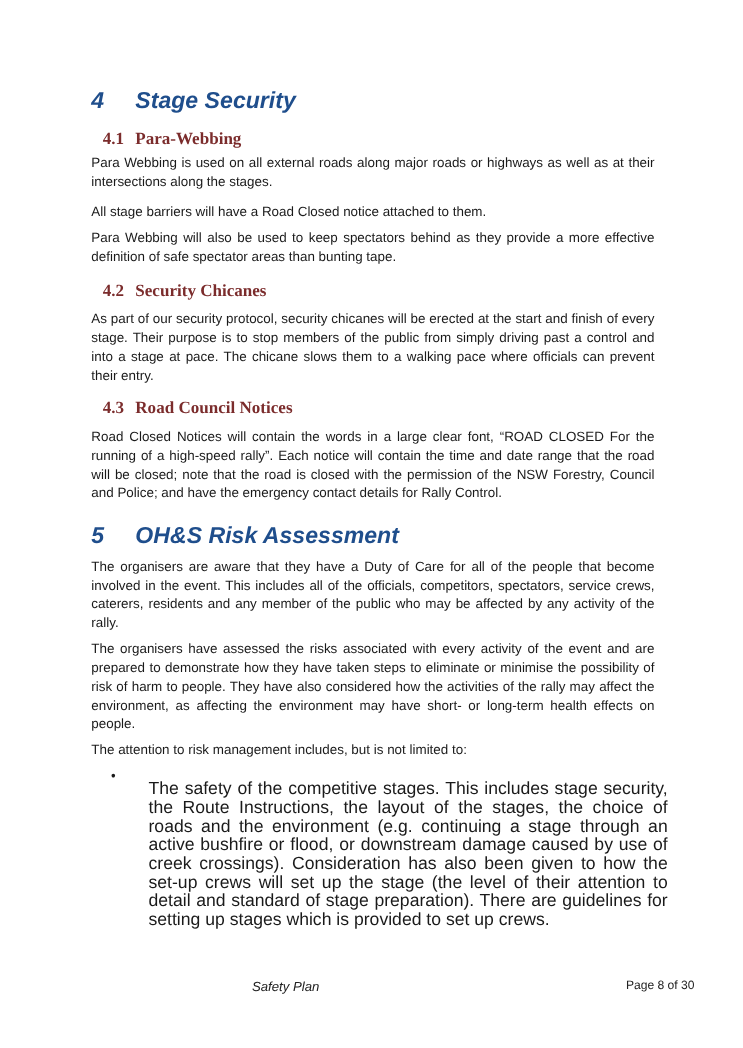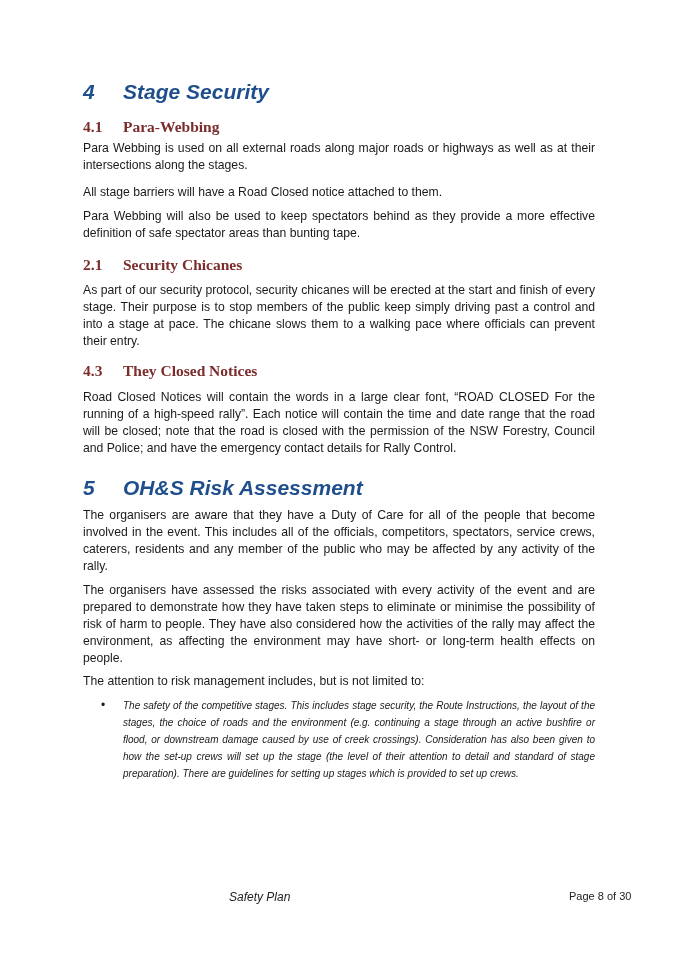--- a/index.html
+++ b/index.html
@@ -4,27 +4,27 @@
 <style>
   html, body { margin: 0; padding: 0; background: #ffffff; }
   body { width: 675px; height: 953px; position: relative; overflow: hidden;
          font-family: "Liberation Sans", sans-serif; color: #1a1a1a; }
   .page { position: absolute; left: 83px; top: 0; width: 512px; }
   .h1 { position: absolute; left: 0; font-family: "Liberation Sans", sans-serif; font-weight: bold;
         font-size: 21px; color: #1f4e8c; white-space: nowrap; font-style: italic; }
   .h1 .num { display: inline-block; width: 40px; }
   .h2 { position: absolute; left: 0; font-family: "Liberation Serif", serif; font-weight: bold;
         font-size: 15.5px; color: #7b2c2c; white-space: nowrap; }
-  .h2 .num { display: inline-block; width: 40px; }
+  .h2 .num { display: inline-block; width: 40px; text-align: center; }
   .p { position: absolute; left: 0; width: 512px; font-size: 12.2px; line-height: 17px;
        text-align: justify; margin: 0; }
   .bullet { position: absolute; left: 0; width: 512px; }
   .bullet .dot { position: absolute; left: 18px; top: 0; font-size: 12px; line-height: 17px; }
-  .bullet .btext { position: absolute; left: 40px; width: 472px; font-size: 10px; line-height: 17px;
-                   text-align: justify; margin: 0; font-style: italic; }
+  .bullet .btext { position: absolute; left: 40px; width: 472px; font-size: 16px; line-height: 17px;
+                   text-align: justify; margin: 12px; }
   .footer-left { position: absolute; left: 229px; top: 890px; font-size: 12px; font-style: italic;
                  color: #222; font-family: "Liberation Sans", sans-serif; }
   .footer-right { position: absolute; left: 531px; top: 890px; font-size: 11px; color: #222;
                   font-family: "Liberation Sans", sans-serif; margin-left: 38px; }
 </style>
 </head>
 <body>
 
 <div class="page">
 
@@ -33,26 +33,26 @@
   </div>
 
   <div class="h2" style="top:118px;">
     <span class="num">4.1</span><span>Para-Webbing</span>
   </div>
   <p class="p" style="top:140px;">Para Webbing is used on all external roads along major roads or highways as well as at their intersections along the stages.</p>
   <p class="p" style="top:184px;">All stage barriers will have a Road Closed notice attached to them.</p>
   <p class="p" style="top:208px;">Para Webbing will also be used to keep spectators behind as they provide a more effective definition of safe spectator areas than bunting tape.</p>
 
   <div class="h2" style="top:256px;">
-    <span class="num">2.1</span><span>Security Chicanes</span>
+    <span class="num">4.2</span><span>Security Chicanes</span>
   </div>
-  <p class="p" style="top:282px;">As part of our security protocol, security chicanes will be erected at the start and finish of every stage.  Their purpose is to stop members of the public keep simply driving past a control and into a stage at pace.  The chicane slows them to a walking pace where officials can prevent their entry.</p>
+  <p class="p" style="top:282px;">As part of our security protocol, security chicanes will be erected at the start and finish of every stage.  Their purpose is to stop members of the public from simply driving past a control and into a stage at pace.  The chicane slows them to a walking pace where officials can prevent their entry.</p>
 
   <div class="h2" style="top:362px;">
-    <span class="num">4.3</span><span>They Closed Notices</span>
+    <span class="num">4.3</span><span>Road Council Notices</span>
   </div>
   <p class="p" style="top:389px;">Road Closed Notices will contain the words in a large clear font, “ROAD CLOSED For the running of a high-speed rally”.  Each notice will contain the time and date range that the road will be closed; note that the road is closed with the permission of the NSW Forestry, Council and Police; and have the emergency contact details for Rally Control.</p>
 
   <div class="h1" style="top:476px;">
     <span class="num">5</span><span>OH&amp;S Risk Assessment</span>
   </div>
   <p class="p" style="top:507px;">The organisers are aware that they have a Duty of Care for all of the people that become involved in the event.  This includes all of the officials, competitors, spectators, service crews, caterers, residents and any member of the public who may be affected by any activity of the rally.</p>
   <p class="p" style="top:582px;">The organisers have assessed the risks associated with every activity of the event and are prepared to demonstrate how they have taken steps to eliminate or minimise the possibility of risk of harm to people.  They have also considered how the activities of the rally may affect the environment, as affecting the environment may have short- or long-term health effects on people.</p>
   <p class="p" style="top:673px;">The attention to risk management includes, but is not limited to:</p>
 

